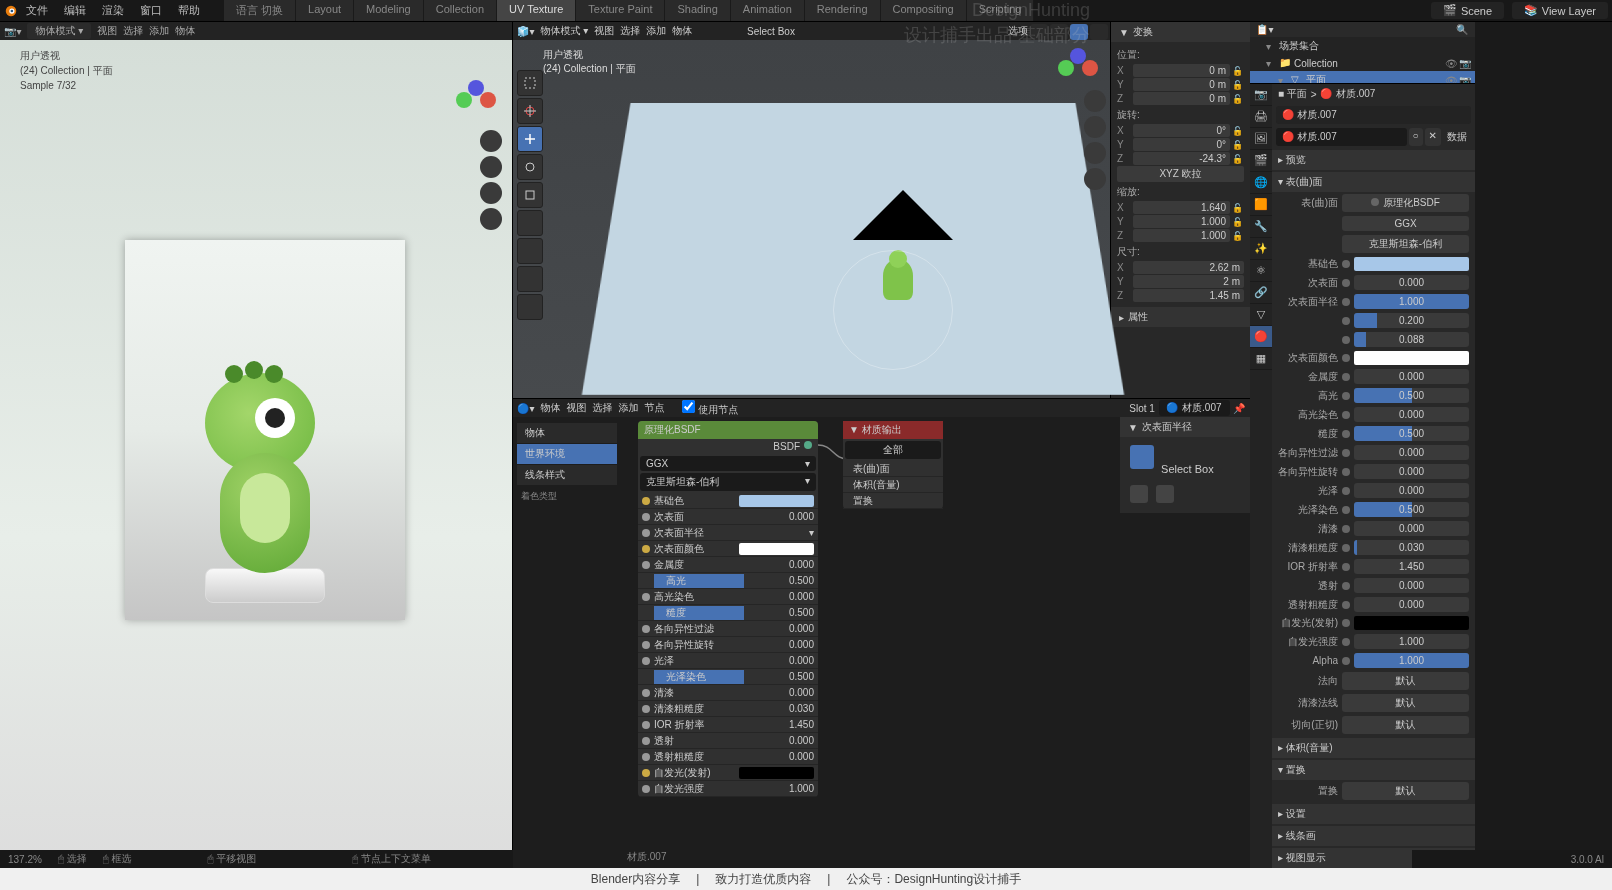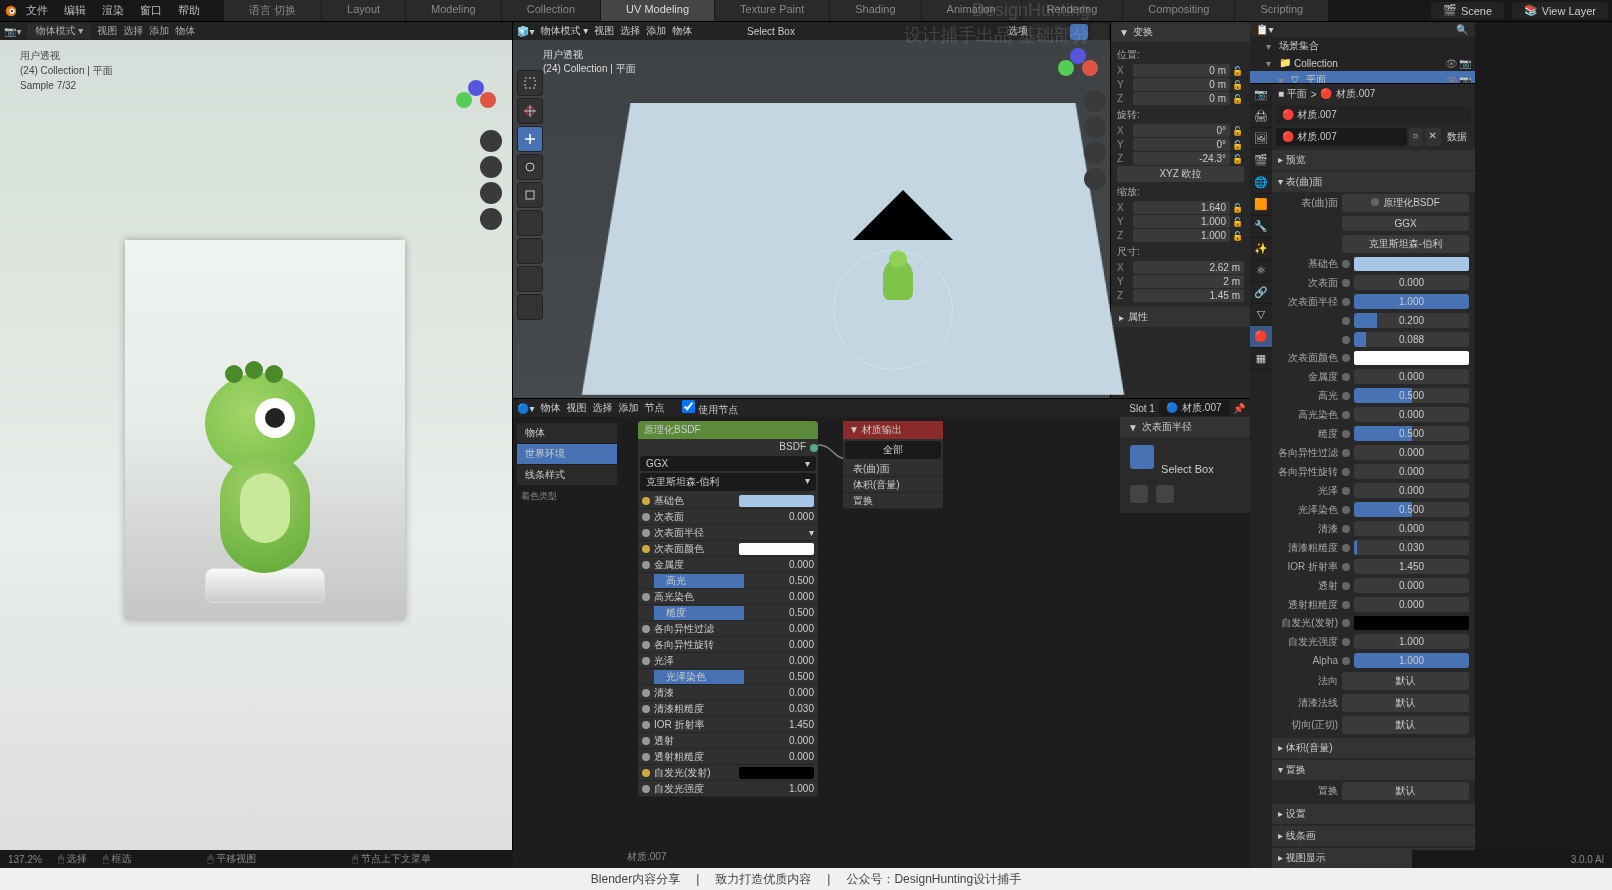--- a/index.html
+++ b/index.html
@@ -1,20 +1,20 @@
 <!DOCTYPE html>
 <html><head>
 <meta charset="utf-8">
 <style>
 * { margin: 0; padding: 0; box-sizing: border-box; font-family: sans-serif; }
 body { background: #1a1a1a; color: #ccc; font-size: 11px; width: 1612px; height: 890px; overflow: hidden; position: relative; }
 .topbar { height: 22px; background: #181818; display: flex; align-items: center; padding: 0 4px; border-bottom: 1px solid #000; }
 .topbar .menu-item { padding: 0 8px; cursor: pointer; color: #bbb; }
 .topbar .tabs { display: flex; margin-left: 16px; gap: 0; }
-.topbar .tab { padding: 3px 25px; background: #2a2a2a; border-right: 1px solid #1a1a1a; cursor: pointer; color: #888; }
+.topbar .tab { padding: 3px 12px; background: #2a2a2a; border-right: 1px solid #1a1a1a; cursor: pointer; color: #888; }
 .topbar .tab.active { background: #454545; color: #ddd; }
 .topbar .right { margin-left: auto; display: flex; gap: 8px; align-items: center; }
 .topbar .scene-box { background: #232323; padding: 2px 12px; border-radius: 3px; display: flex; gap: 4px; align-items: center; }
 .icon-blender { width: 14px; height: 14px; display: inline-block; }
 .main-area { display: flex; height: 846px; }
 .left-editor { width: 513px; background: #393939; position: relative; border-right: 1px solid #000; display: flex; flex-direction: column; }
 .editor-header { height: 18px; background: #232323; display: flex; align-items: center; padding: 0 4px; gap: 6px; color: #aaa; font-size: 10px; }
 .editor-header .dropdown { background: #2b2b2b; padding: 1px 8px; border-radius: 2px; }
 .render-view { flex: 1; background: linear-gradient(180deg, #d5ded8 0%, #e8eee9 60%, #ddd 100%); position: relative; }
 .render-info { position: absolute; top: 8px; left: 20px; color: #444; font-size: 10px; line-height: 1.5; }
@@ -110,21 +110,21 @@
 .mat-name-row .field { flex: 1; background: #1a1a1a; padding: 2px 6px; border-radius: 3px; }
 .bottom-bar { position: absolute; bottom: 0; left: 0; right: 0; height: 22px; background: #f0f0f0; color: #444; display: flex; align-items: center; justify-content: center; gap: 16px; font-size: 12px; }
 .status-bar { position: absolute; bottom: 22px; left: 0; width: 513px; height: 18px; background: #181818; display: flex; align-items: center; padding: 0 8px; gap: 16px; font-size: 10px; color: #888; }
 .status-bar-r { position: absolute; bottom: 22px; right: 0; width: 200px; height: 18px; background: #181818; display: flex; align-items: center; justify-content:flex-end; padding: 0 8px; font-size:10px; color:#888; }
 .vp-header-right { position: absolute; top: 0; right: 0; display: flex; gap: 2px; padding: 2px; align-items: flex-start; }
 .shading-btn { width: 18px; height: 16px; background: #2a2a2a; border-radius: 3px; cursor: pointer; }
 .shading-btn.active { background: #4772b3; }
 .watermark { position: absolute; right: 20px; bottom: 350px; color: rgba(200,200,200,0.2); font-size: 18px; pointer-events: none; text-align: right; line-height: 1.4; }
 .active-tool-panel { padding: 4px 6px; background: #2a2a2a; }
 .tool-icon-box { width: 24px; height: 24px; background: #4772b3; border-radius: 3px; margin: 4px; display:inline-block; }
-.bsdf-output { text-align: right; padding: 2px 0; display:flex; justify-content:flex-end; align-items:flex-end; gap:4px; }
+.bsdf-output { text-align: right; padding: 2px 6px; display:flex; justify-content:flex-end; align-items:flex-start; gap:4px; }
 .bsdf-output .osock { width: 8px; height: 8px; border-radius: 50%; background: #5a8; }
 svg.icon { width: 12px; height: 12px; }
 .link-line { position: absolute; left: 195px; top: 22px; width: 30px; height: 30px; pointer-events: none; }
 </style>
 </head>
 <body>
 
 <div class="topbar">
   <span class="icon-blender">
     <svg viewBox="0 0 16 16">
@@ -136,21 +136,21 @@
   <span class="menu-item">文件</span>
   <span class="menu-item">编辑</span>
   <span class="menu-item">渲染</span>
   <span class="menu-item">窗口</span>
   <span class="menu-item">帮助</span>
   <div class="tabs">
     <span class="tab">语言 切换</span>
     <span class="tab">Layout</span>
     <span class="tab">Modeling</span>
     <span class="tab">Collection</span>
-    <span class="tab active">UV Modeling</span>
+    <span class="tab active">UV Texture</span>
     <span class="tab">Texture Paint</span>
     <span class="tab">Shading</span>
     <span class="tab">Animation</span>
     <span class="tab">Rendering</span>
     <span class="tab">Compositing</span>
     <span class="tab">Scripting</span>
   </div>
   <div class="right">
     <div class="scene-box">
         <span>🎬</span>

